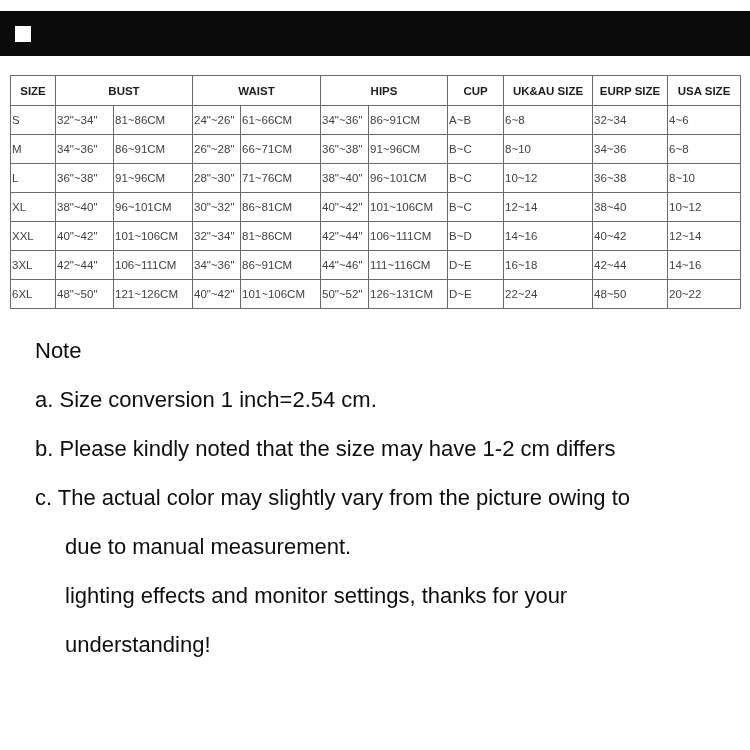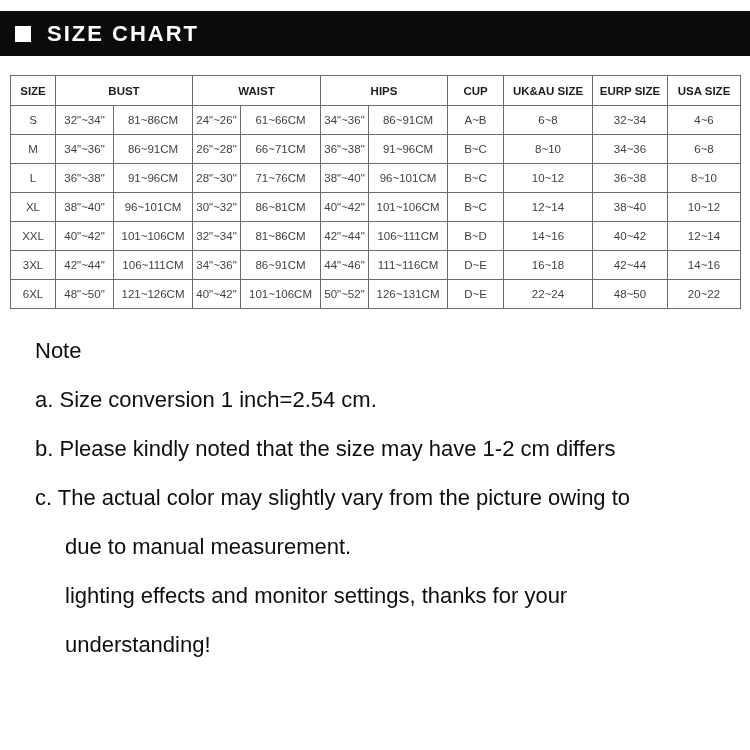--- a/index.html
+++ b/index.html
@@ -34,21 +34,20 @@
     margin-left: 16px;
     white-space: nowrap;
   }
 
   
   table.size-chart {
     margin: 19px 10px 0 10px;
     width: 730px;
     border-collapse: collapse;
     table-layout: fixed;
-    text-align: center;
     color: #3f3f3f;
     font-size: 11.5px;
   }
   table.size-chart th,
   table.size-chart td {
     border: 1px solid #6b6b6b;
     height: 29px;
     padding: 0 1px;
     vertical-align: middle;
     white-space: nowrap;
@@ -78,21 +77,20 @@
   }
   .note-line.cont {
     padding-left: 30px;
   }
 </style>
 </head>
 <body>
 
 <div class="title-bar">
   <span class="title-square"></span>
-  <span class="title-text">SIZE CHART</span>
 </div>
 
 <table class="size-chart">
   <colgroup>
     <col style="width:45px">
     <col style="width:58px">
     <col style="width:79px">
     <col style="width:48px">
     <col style="width:80px">
     <col style="width:48px">

